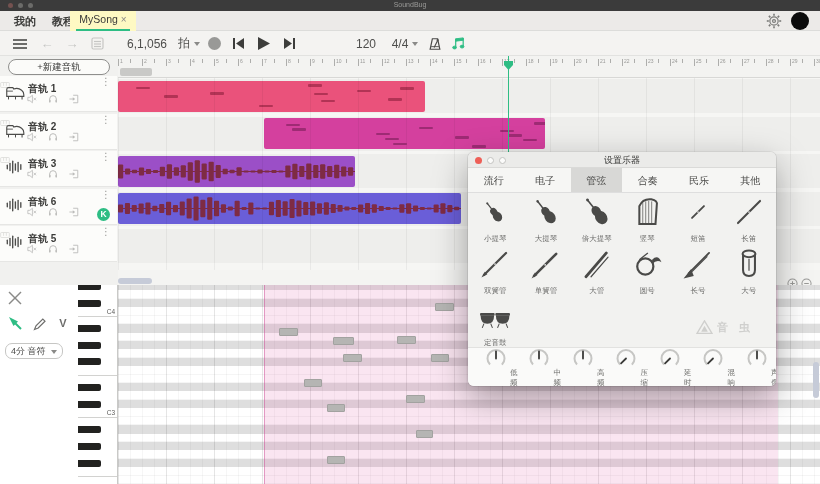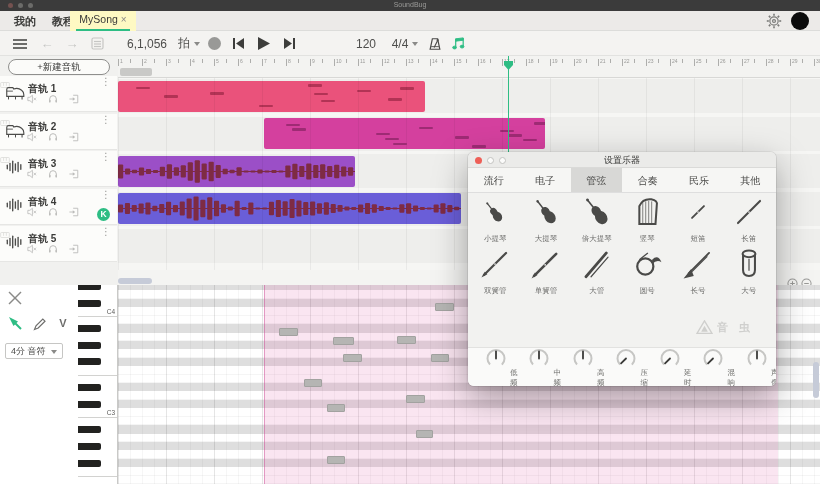--- a/index.html
+++ b/index.html
@@ -64,21 +64,21 @@
   
   .pr-topstrip{left:118px;top:270px;width:702px;height:15px;background:#f4f4f2;}
   .hscroll{position:absolute;left:0px;top:8px;width:34px;height:6px;background:#c6cbd8;border-radius:3px;}
   .zoom-btns{position:absolute;right:8px;top:5px;display:flex;gap:3px;}
   .tools-panel{left:0;top:285px;width:78px;height:199px;background:#ffffff;}
   .close-x{position:absolute;left:8px;top:6px;width:16px;height:16px;}
   .tool-row{position:absolute;left:7px;top:30px;display:flex;gap:8px;align-items:center;}
   .tool{width:16px;height:16px;display:flex;align-items:center;justify-content:center;}
   .tool-v{font-size:11px;font-weight:bold;color:#6e6e6c;}
   .len-select{position:absolute;left:5px;top:58px;width:58px;height:16px;border:1px solid #c6c6c4;
-    border-radius:2px;background:#fff;font-size:9px;color:#4a4a48;line-height:14px;padding-left:5px;}
+    border-radius:7px;background:#fff;font-size:9px;color:#4a4a48;line-height:14px;padding-left:5px;}
   .len-chev{position:absolute;right:5px;top:6px;}
   .keys{left:78px;top:285px;width:40px;height:199px;background:#ffffff;border-right:1px solid #c9c9c7;overflow:hidden;}
   .blackkey{position:absolute;left:0;width:23px;background:#222220;border-radius:0 2px 2px 0;}
   .keyline{position:absolute;left:0;width:40px;height:1px;background:#d2d2d0;}
   .clabel{position:absolute;right:2px;font-size:6.5px;color:#5a5a58;}
   .grid{left:118px;top:285px;width:702px;height:199px;background:#ffffff;overflow:hidden;}
   .grow{position:absolute;left:0;width:702px;}
   .grow.black{background:#dedede;}
   .grid-v{position:absolute;inset:0;z-index:2;
      background:repeating-linear-gradient(to right, rgba(0,0,0,0.035) 0 1px, transparent 1px 12px),
@@ -557,21 +557,21 @@
       <span class="trk-icon"><svg viewBox="0 0 20 20" width="19" height="18">
             <g stroke="#4c4c4a" stroke-width="1.5" stroke-linecap="round">
               <line x1="2" y1="8" x2="2" y2="12"></line>
               <line x1="5" y1="6" x2="5" y2="14"></line>
               <line x1="8" y1="3.5" x2="8" y2="16.5"></line>
               <line x1="11" y1="6.5" x2="11" y2="13.5"></line>
               <line x1="14" y1="5" x2="14" y2="15"></line>
               <line x1="17" y1="7.5" x2="17" y2="12.5"></line>
             </g>
           </svg></span>
-      <span class="trk-name">音轨 4</span>
+      <span class="trk-name">音轨 6</span>
       <span class="trk-menu">⋮</span>
       <span class="trk-subs">
         <span><svg viewBox="0 0 12 12" width="10" height="10">
               <polygon points="1,4 3.5,4 6.5,1.5 6.5,10.5 3.5,8 1,8" fill="none" stroke="#bcbcba" stroke-width="1"></polygon>
               <line x1="8" y1="4.5" x2="10.8" y2="7.5" stroke="#bcbcba" stroke-width="1"></line>
               <line x1="10.8" y1="4.5" x2="8" y2="7.5" stroke="#bcbcba" stroke-width="1"></line>
             </svg></span>
         <span><svg viewBox="0 0 12 12" width="10" height="10">
               <path d="M2 8 L2 6 A4 4 0 0 1 10 6 L10 8" fill="none" stroke="#bcbcba" stroke-width="1.2"></path>
               <rect x="1.2" y="7" width="2" height="3.4" rx="1" fill="#bcbcba"></rect>
@@ -854,20 +854,37 @@
       <span class="inst-label">长号</span>
         </div>
         <div class="inst">
       <span><svg viewBox="0 0 40 40" width="36" height="34">
               <ellipse cx="20" cy="8" rx="7.5" ry="4" fill="none" stroke="#4a4a48" stroke-width="2.4"></ellipse>
         <path d="M13 9 L13 27 Q13 34 20 34 Q27 34 27 27 L27 9" fill="none" stroke="#4a4a48" stroke-width="2.4"></path>
         <line x1="20" y1="14" x2="20" y2="28" stroke="#4a4a48" stroke-width="1.4"></line>
             </svg></span>
       <span class="inst-label">大号</span>
         </div>
+        <div class="inst">
+      <span><svg viewBox="0 0 40 40" width="36" height="34">
+              <g fill="#4a4a48">
+                <path d="M3 19 Q3 29 11 29 Q19 29 19 19 Z"></path>
+                <rect x="2.4" y="16.5" width="17.2" height="3" rx="1"></rect>
+        <path d="M21 19 Q21 29 29 29 Q37 29 37 19 Z"></path>
+                <rect x="20.4" y="16.5" width="17.2" height="3" rx="1"></rect>
+              </g>
+        <g stroke="#4a4a48" stroke-width="1.2">
+                <line x1="7" y1="29" x2="5" y2="34"></line>
+                <line x1="15" y1="29" x2="17" y2="34"></line>
+                <line x1="25" y1="29" x2="23" y2="34"></line>
+                <line x1="33" y1="29" x2="35" y2="34"></line>
+              </g>
+            </svg></span>
+      <span class="inst-label">定音鼓</span>
+        </div>
       </div>
     <div class="watermark">
       <svg width="17" height="15" viewBox="0 0 20 18">
         <polygon points="10,1 19,16 1,16" fill="none" stroke="#cfcfcd" stroke-width="1.6"></polygon>
         <polygon points="10,7 14,14 6,14" fill="#cfcfcd"></polygon>
         </svg>
       <span class="wm-text">音 虫</span>
     </div>
     <div class="knob-bar" id="knobBar">
         <div class="knob">

